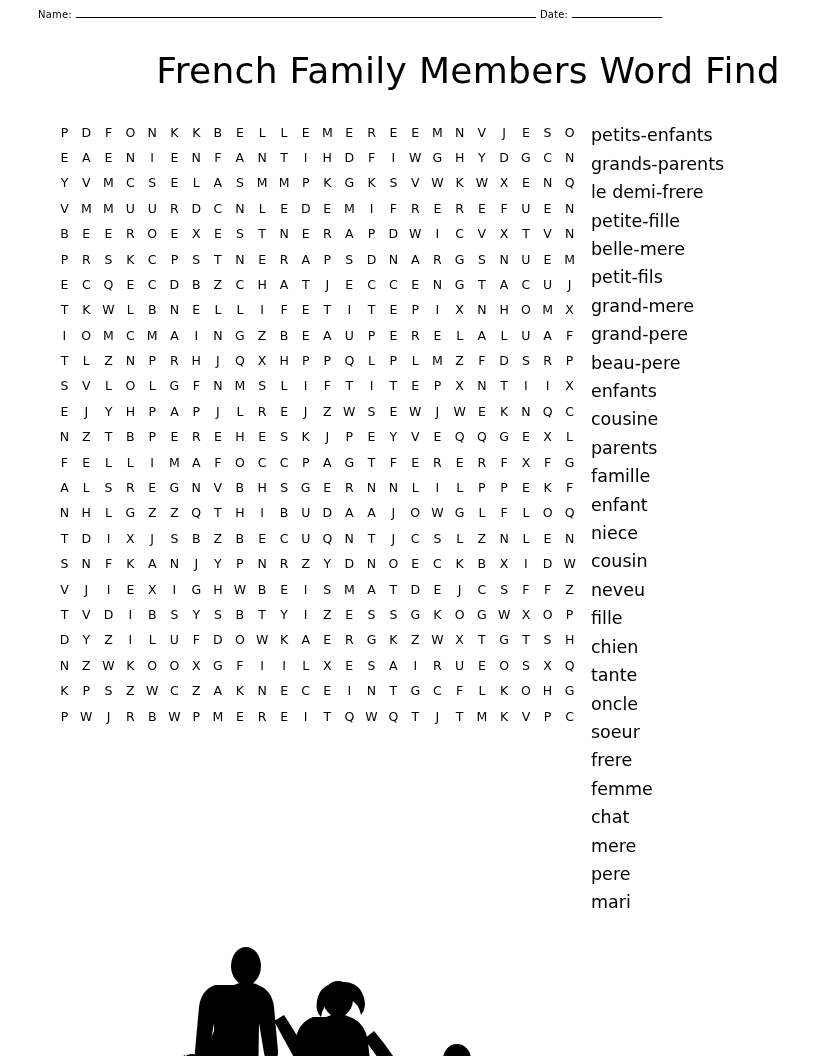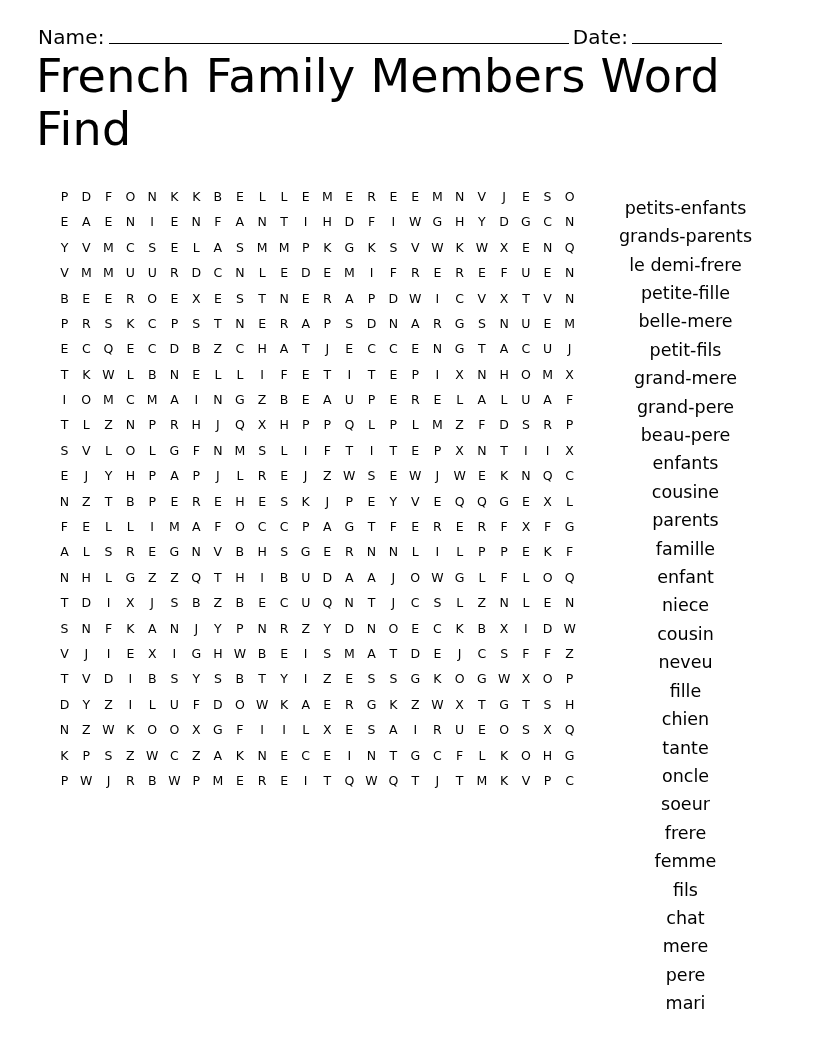--- a/index.html
+++ b/index.html
@@ -25,37 +25,36 @@
   
   .header-line {
     display: flex;
     align-items: baseline;
     font-size: 15px;
     letter-spacing: 0.2px;
     padding-left: 2px;
     height: 22px;
   }
   .header-label {
-    font-size: 20px;
+    font-size: 10px;
     white-space: nowrap;
-    margin-top: 19px;
   }
   .rule {
     display: inline-block;
     border-bottom: 1px solid #000;
     height: 11px;
     margin: 0 4px;
   }
   .rule-name { width: 460px; }
   .rule-date { width: 90px; }
 
   
   .title {
-    text-align: left;
-    font-size: 46px;
+    text-align: right;
+    font-size: 36px;
     font-weight: normal;
     letter-spacing: 0.3px;
     margin: 22px 0 0 0;
     line-height: 1.15;
   }
 
   
   .content {
     display: flex;
     align-items: flex-start;
@@ -84,23 +83,22 @@
     height: 25.4px;
     text-align: center;
     vertical-align: middle;
     font-family: "DejaVu Sans", sans-serif;
     padding: 0;
   }
 
   
   .word-list {
     list-style: none;
-    margin: 8px;
+    margin: 0;
     padding: 0;
-    text-align: center;
   }
   .word-list li {
     font-size: 17.5px;
     line-height: 28.4px;
     white-space: nowrap;
   }
 
   
   .illustration {
     margin-top: 26px;
@@ -777,21 +775,20 @@
           <li>niece</li>
           <li>cousin</li>
           <li>neveu</li>
           <li>fille</li>
           <li>chien</li>
           <li>tante</li>
           <li>oncle</li>
           <li>soeur</li>
           <li>frere</li>
           <li>femme</li>
-          <li>fils</li>
           <li>chat</li>
           <li>mere</li>
           <li>pere</li>
           <li>mari</li>
         </ul>
     </div>
 
   </div>
 
   <div class="illustration">

